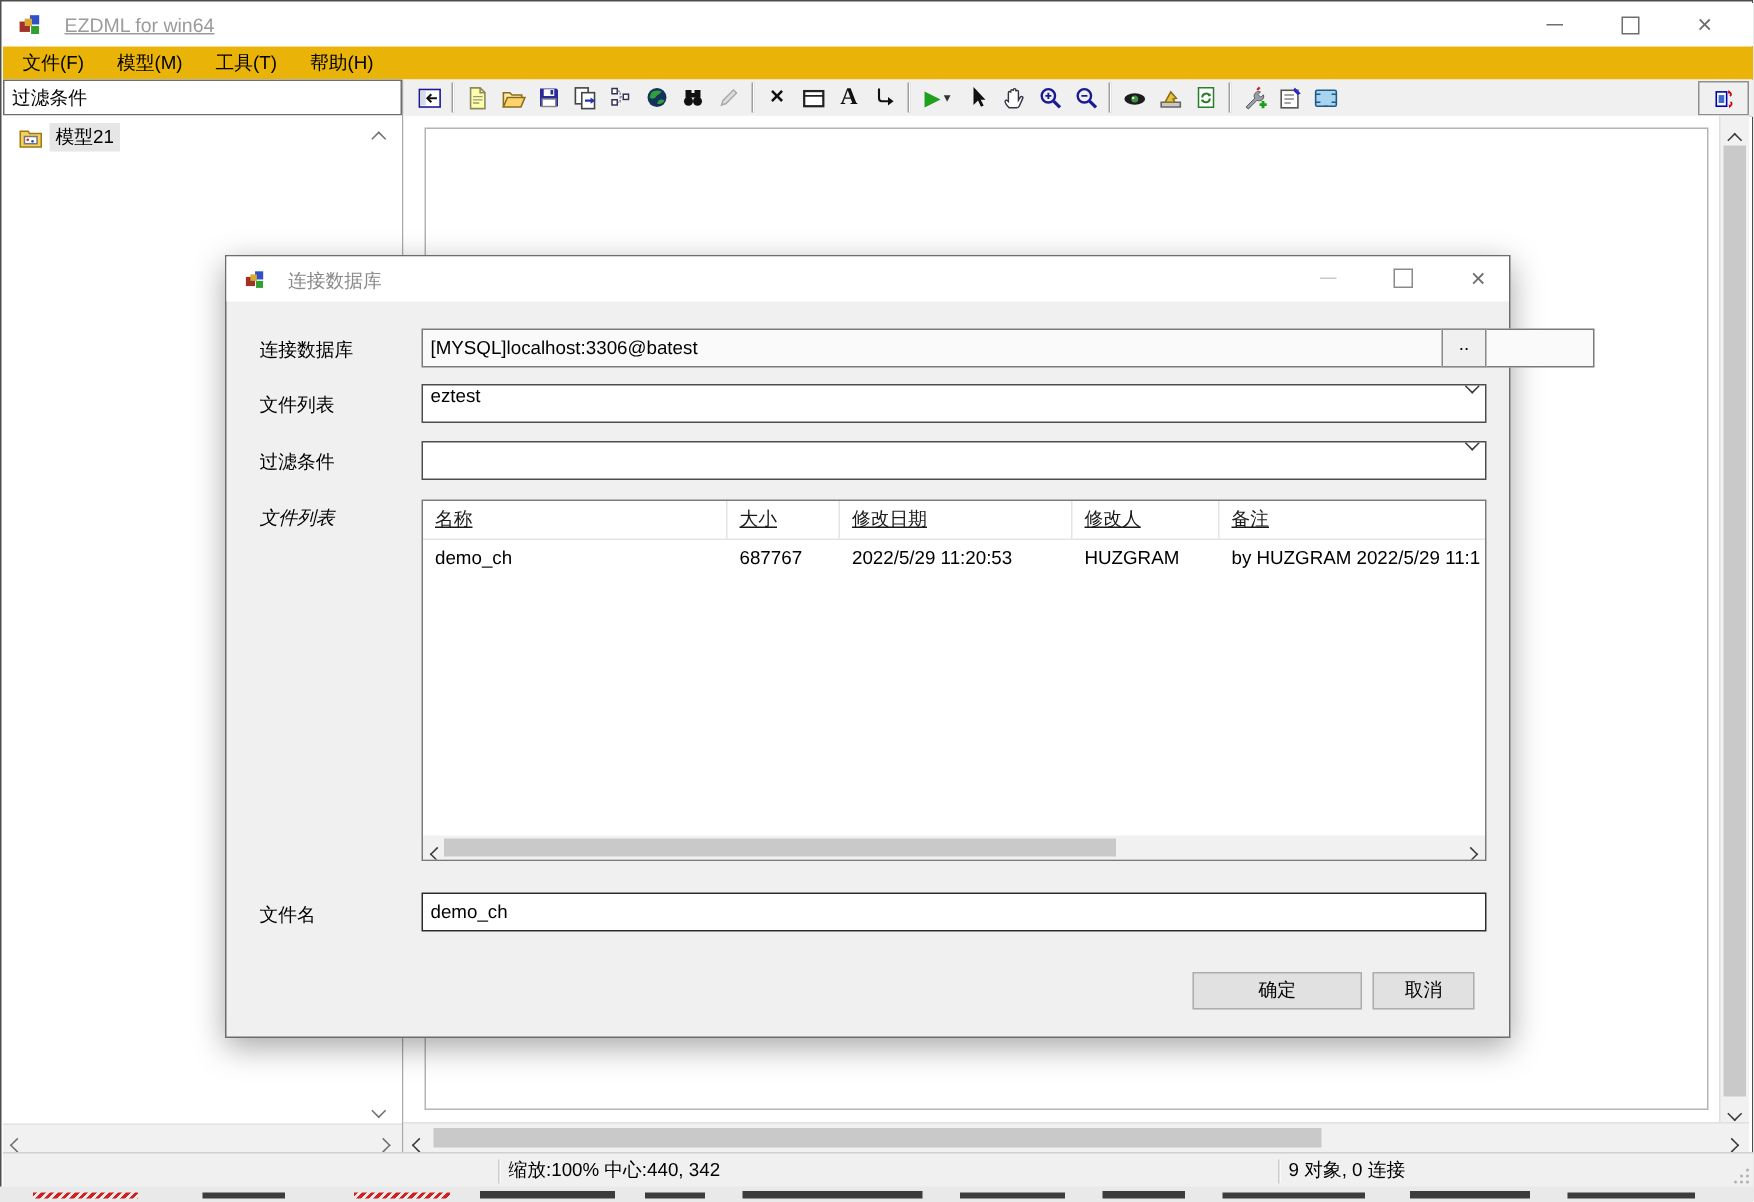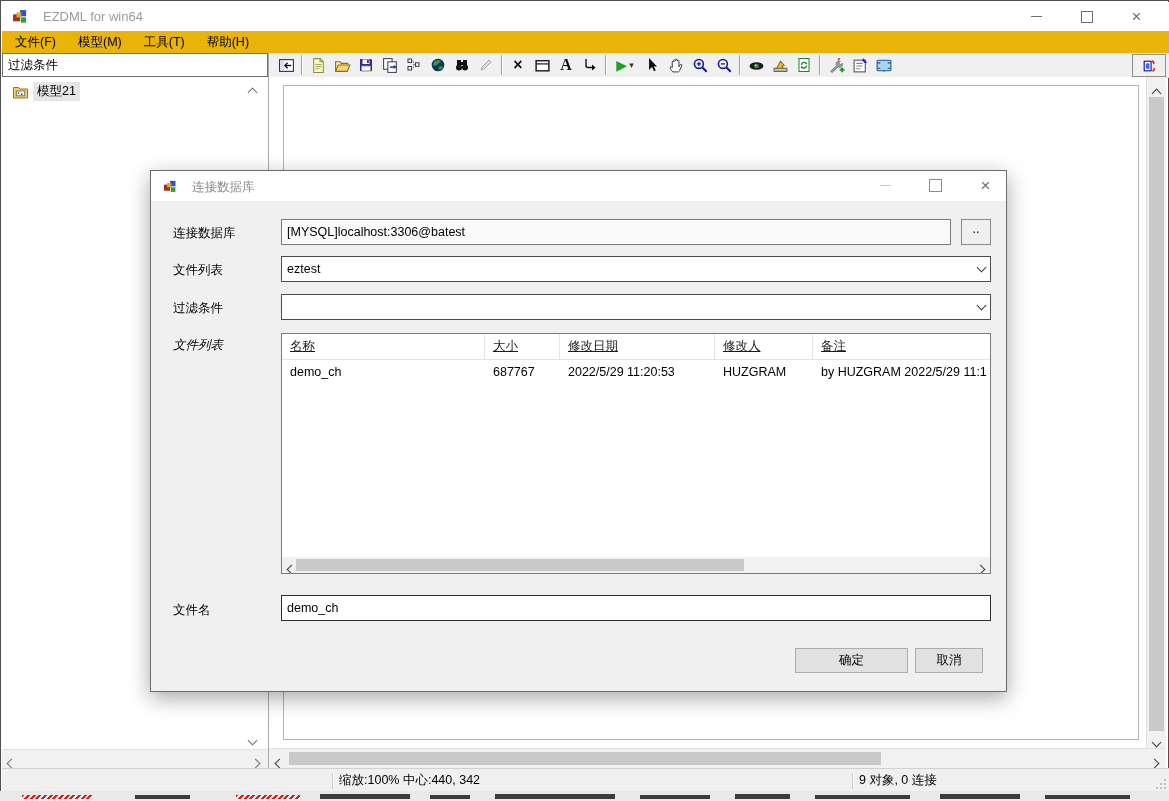--- a/index.html
+++ b/index.html
@@ -28,21 +28,21 @@
   
   .toolbar{background:#f0f0f0;display:flex;align-items:center;border-bottom:1px solid #d8d8d8;}
   .tbtn{width:24px;height:22px;display:flex;align-items:center;justify-content:center;}
   .tsep{width:1px;height:20px;background:#9f9f9f;border-right:1px solid #fff;margin:0 3px;}
   .glyph{font-weight:700;}
   
   .sb{background:#f1f1f1;}
   .sb-thumb{background:#c9c9c9;}
   
   .fld{background:#fff;border:1px solid #7a7a7a;box-sizing:border-box;font-family:inherit;font-size:12.5px;padding:0 5px;}
-  .combo{background:#fff;border:1px solid #4d4d4d;box-sizing:border-box;display:flex;align-items:center;padding:0 5px;}
+  .combo{background:#fff;border:1px solid #4d4d4d;box-sizing:border-box;display:flex;align-items:flex-start;padding:0 5px;}
   .combo .val{flex:1;}
   .btn{background:#e1e1e1;border:1px solid #adadad;box-sizing:border-box;display:flex;align-items:center;justify-content:center;}
   
   .dialog{background:#f0f0f0;border:1px solid #6c6c6c;box-sizing:border-box;box-shadow:0 6px 20px rgba(0,0,0,.35);}
   .dlabel{color:#000;}
   
   .lv{background:#fff;border:1px solid #7a7a7a;box-sizing:border-box;overflow:hidden;}
   .lv-head{display:flex;border-bottom:1px solid #e4e4e4;height:25px;align-items:center;color:#1a1a1a;}
   .lv-head .hc{padding-left:8px;box-sizing:border-box;border-right:1px solid #e4e4e4;height:25px;display:flex;align-items:center;text-decoration:underline;}
   .lv-row{display:flex;height:24px;align-items:center;}
@@ -63,21 +63,21 @@
 
     <div class="titlebar abs" style="left:1px;top:1px;width:1167px;height:29px;">
       <span class="abs" style="left:10px;top:6px;">
         <svg width="17" height="17" viewBox="0 0 16 16">
             <rect x="1" y="6" width="6.5" height="6.5" fill="#a03028"></rect>
             <rect x="7.5" y="2" width="5.8" height="5.8" fill="#3050c8"></rect>
             <rect x="8.2" y="8.8" width="5" height="5" fill="#30a030"></rect>
             <rect x="4.2" y="4.2" width="4.6" height="4.6" fill="#d8a830"></rect>
           </svg>
       </span>
-      <span class="title-text abs" style="left:33px;top:7px;">EZDML for win64</span>
+      <span class="title-text abs" style="left:33px;top:7px;text-decoration:underline;">EZDML for win64</span>
       <div class="winctl abs" style="left:1012px;top:0;">
           <span class="ctl-min"></span>
         </div>
       <div class="winctl abs" style="left:1062px;top:0;">
           <span class="ctl-max"></span>
         </div>
       <div class="winctl abs" style="left:1112px;top:0;">
           <span class="ctl-close">×</span>
         </div>
     </div>
@@ -350,21 +350,21 @@
         </div>
       <div class="winctl abs" style="left:762px;top:0;">
           <span class="ctl-max" style="border-color:#8a8a8a;width:11px;height:11px;"></span>
         </div>
       <div class="winctl abs" style="left:812px;top:0;">
           <span class="ctl-close">×</span>
         </div>
     </div>
 
     <span class="dlabel abs" style="left:22px;top:54px;">连接数据库</span>
-    <input class="fld abs" style="left: 130px; top: 48px; width: 670px; height: 26px; background: rgb(250, 250, 250);" value="[MYSQL]localhost:3306@batest">
+    <input class="fld abs" style="left: 130px; top: 48px; width: 782px; height: 26px; background: rgb(250, 250, 250);" value="[MYSQL]localhost:3306@batest">
     <div class="btn abs" style="left:810px;top:48px;width:30px;height:26px;border-color:#8a8a8a;background:#f0f0f0;">
         <span style="margin-top:-6px;">..</span>
       </div>
 
     <span class="dlabel abs" style="left:22px;top:91px;">文件列表</span>
     <div class="combo abs" style="left:130px;top:85px;width:710px;height:26px;">
       <span class="val">eztest</span>
       <span class="chev down dark" style="margin-top:-3px;"></span>
     </div>
 

